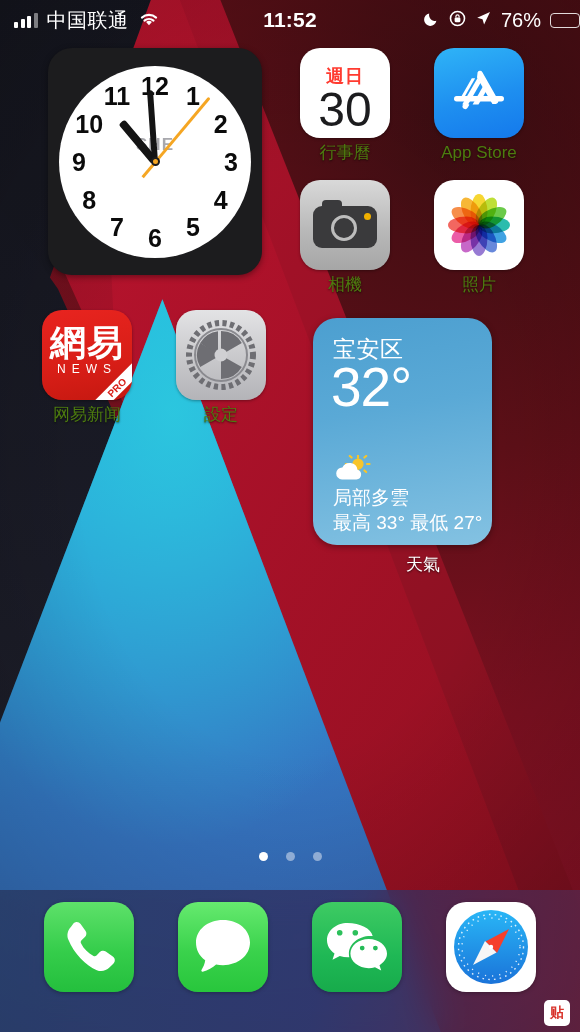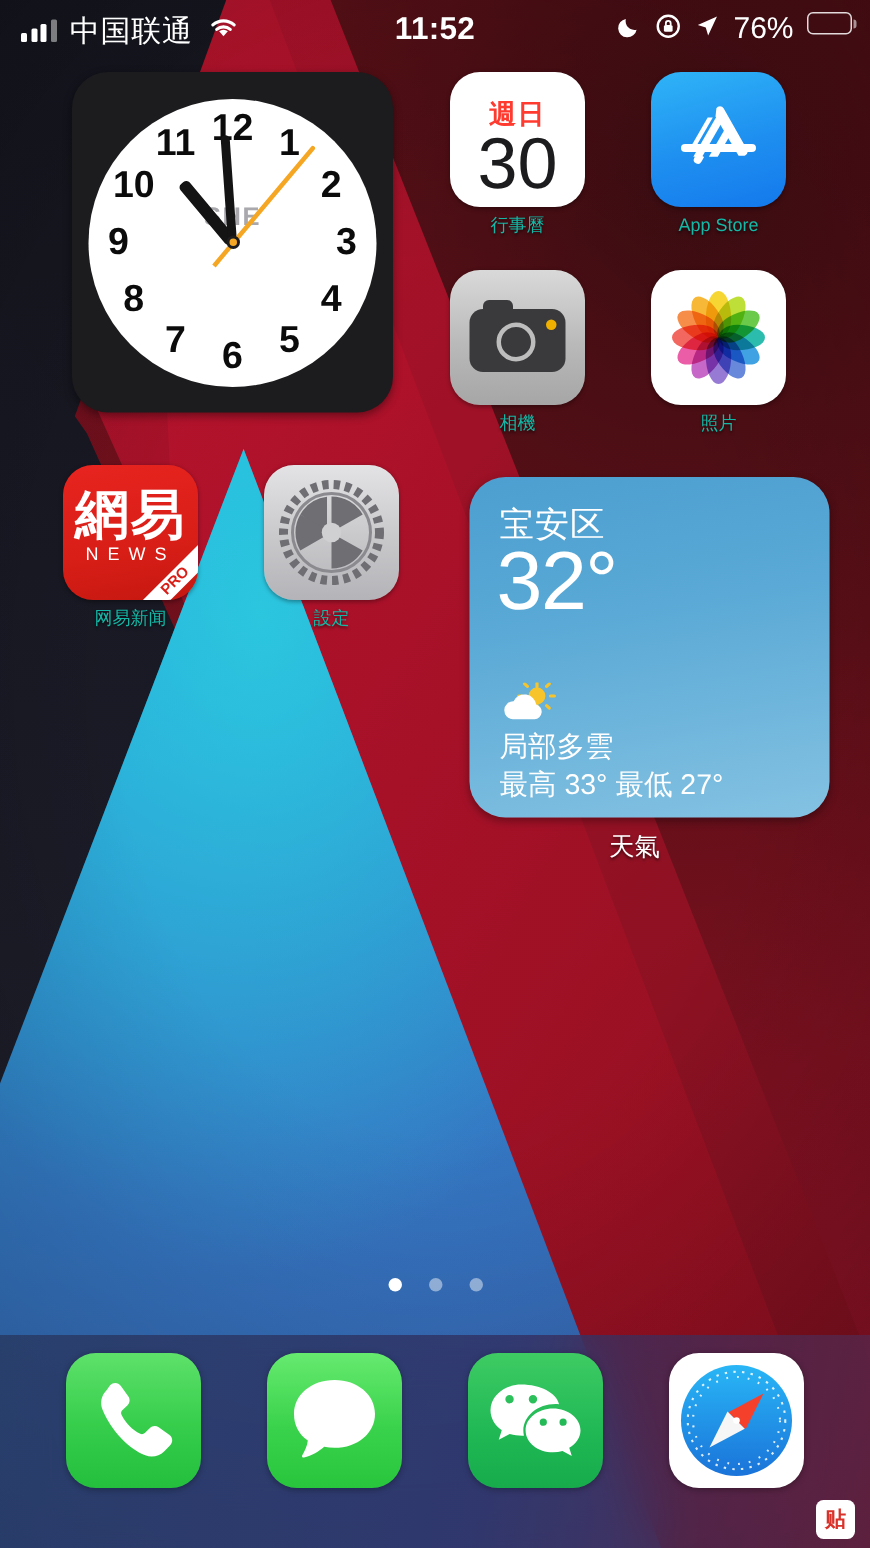--- a/index.html
+++ b/index.html
@@ -63,21 +63,21 @@
     width: 580px; height: 40px;
     display: flex; align-items: center;
     color: #fff;
     font-size: 21px;
     z-index: 40;
     gap: 40px;
   }
   .sb-left { display:flex; align-items:center; gap:9px; padding-left: 14px; }
   .sb-center { position:absolute; left:0; right:0; text-align:center;
     font-size: 21px; font-weight: 700; letter-spacing:.2px; }
-  .sb-right { margin-left:auto; display:flex; gap:9px; padding-right: 12px; }
+  .sb-right { margin-left:auto; display:flex; align-items:center; gap:9px; padding-right: 0; }
   .signal { display:flex; align-items:flex-end; gap:2.5px; height:15px; }
   .signal i { display:block; width:4px; background:#fff; border-radius:1px; }
   .signal i:nth-child(1){height:6px;}
   .signal i:nth-child(2){height:9px;}
   .signal i:nth-child(3){height:12px;}
   .signal i:nth-child(4){height:15px; background:rgba(255,255,255,.45);}
   .carrier { font-size: 20px; font-weight: 500; letter-spacing: .5px; }
   .pct { font-size: 20px; font-weight: 500; }
   .battery {
     width: 30px; height: 15px; border: 1.8px solid rgba(255,255,255,.85);
@@ -94,21 +94,21 @@
   
   .home-grid { position:absolute; left:0; top:40px; width:580px; height:820px; z-index:20; }
 
   .cell { position:absolute; width:116px; text-align:center; }
   .icon {
     width: 90px; height: 90px; margin: 0 auto;
     border-radius: 20px; position: relative; overflow: hidden;
     box-shadow: 0 1px 3px rgba(0,0,0,.35);
   }
   .app-label {
-    margin-top: 6px; font-size: 12px; color: #14b8a6; line-height: 1.1;
+    margin-top: 6px; font-size: 17px; color: #4d7c0f; line-height: 1.1;
     text-shadow: 0 1px 2px rgba(0,0,0,.6);
     white-space: nowrap;
   }
 
   
   .ic-cal { background:#fff; display:flex; flex-direction:column; align-items:center; justify-content:flex-start; }
   .cal-dow { color:#ff3b30; font-size:18px; font-weight:600; margin-top:16px; letter-spacing:1px; }
   .cal-day { color:#1c1c1e; font-size:48px; font-weight:300; line-height:.95; margin-top:-1px; }
 
   
@@ -165,21 +165,21 @@
   .hand-sec  { width:3px; height:84px; background:#f5a623; margin-left:-1.5px; }
   .hand-sec-tail { position:absolute; left:50%; top:50%; width:3px; height:20px; margin-left:-1.5px;
                    background:#f5a623; transform-origin:50% 0%; }
   .hub { position:absolute; left:50%; top:50%; width:9px; height:9px; margin:-4.5px 0 0 -4.5px;
          border-radius:50%; background:#f5a623; border:2px solid #1c1c1e; box-sizing:border-box; }
   .widget-label { margin-top:8px; font-size:17px; color:#fff; text-shadow:0 1px 2px rgba(0,0,0,.6); }
 
   
   .widget-weather-wrap { position:absolute; left:313px; top:318px; width:220px; text-align:center; z-index:25; }
   .widget-weather {
-    width:240px; height:227px; border-radius:24px; position:relative;
+    width:179px; height:227px; border-radius:24px; position:relative;
     background: linear-gradient(170deg,#4c9fd0 0%, #5aa9d6 40%, #84c2e2 100%);
     box-shadow:0 2px 6px rgba(0,0,0,.35);
     text-align:left; color:#fff; overflow:hidden;text-decoration:underline;
   }
   .w-city { position:absolute; left:20px; top:16px; font-size:23px; font-weight:500; letter-spacing:.5px; }
   .w-temp { position:absolute; left:18px; top:42px; font-size:55px; font-weight:200; letter-spacing:-1px; line-height:1; }
   .w-icon { position:absolute; left:20px; top:137px; width:40px; height:26px; }
   .w-cond { position:absolute; left:20px; top:167px; font-size:19px; font-weight:500; }
   .w-hl   { position:absolute; left:20px; top:192px; font-size:19px; font-weight:500; white-space:nowrap; }
 

